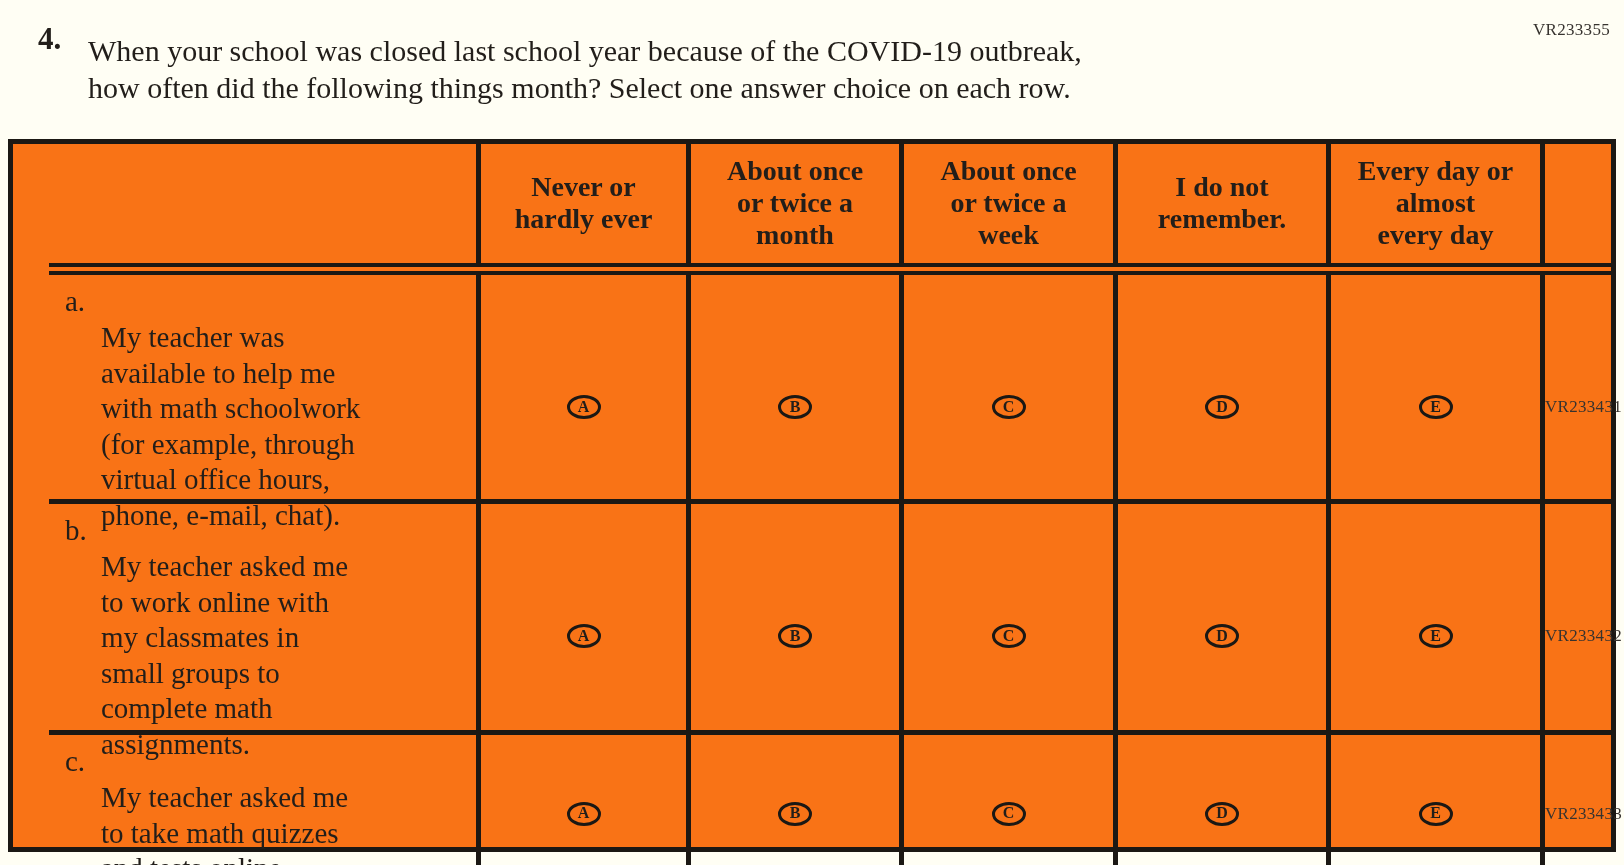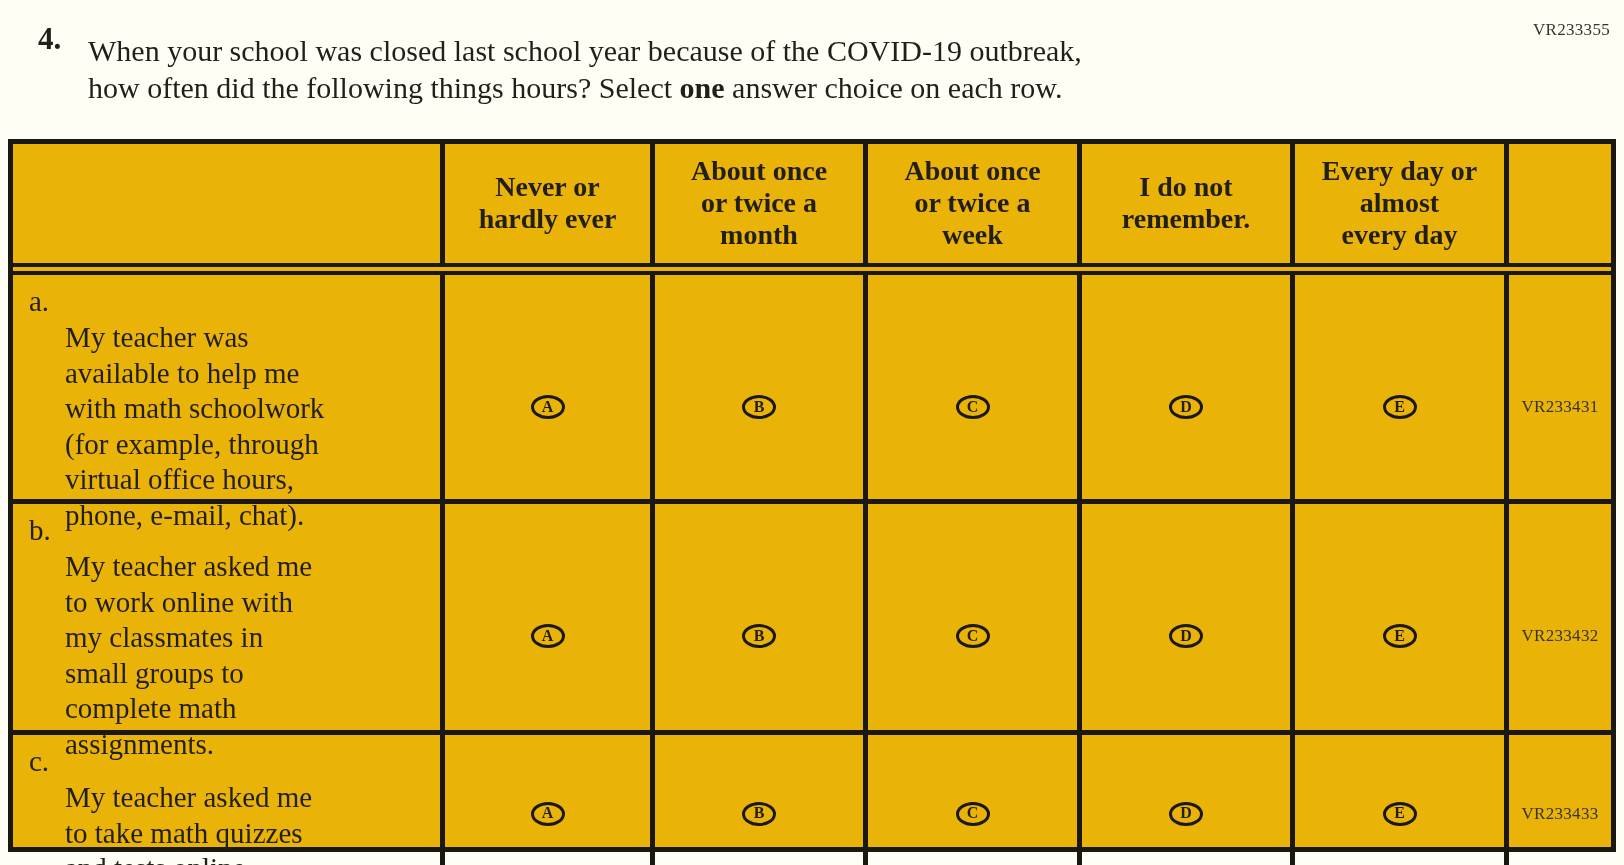--- a/index.html
+++ b/index.html
@@ -34,30 +34,31 @@
   }
   .qtext {
     position: absolute;
     left: 88px;
     top: 12px;
     width: 1420px;
     font-size: 30px;
     line-height: 37px;
     white-space: nowrap;
   }
-  .qtext b { font-weight: bold; margin-top: 36px; }
+  .qtext b { font-weight: normal; margin-top: 36px; }
 
   .qtable {
     position: absolute;
     left: 8px;
     top: 139px;
     width: 1608px;
     border: 5px solid #1B1814;
     box-sizing: border-box;
-    background: #eab308;
+    background: #f97316;
+    padding-left: 36px;
   }
 
   .trow {
     display: grid;
     grid-template-columns: 427px 210px 213px 214px 213px 214px 1fr;
     box-sizing: border-box;
   }
   .trow-header { height: 131px; border-bottom: 12px double #1B1814; }
   .trow-a { height: 229px; border-bottom: 5px solid #1B1814; }
   .trow-b { height: 231px; border-bottom: 5px solid #1B1814; }
@@ -126,21 +127,21 @@
 <body>
 
 <div class="page">
 
   <div class="form-code">VR233355</div>
 
   <div class="question">
     <span class="qnum">4.</span>
     <div class="qtext">
       <span>When your school was closed last school year because of the COVID-19 outbreak,</span><br>
-      <span>how often did the following things hours? Select </span><b>one</b><span> answer choice on each row.</span>
+      <span>how often did the following things month? Select </span><b>one</b><span> answer choice on each row.</span>
     </div>
   </div>
 
   <div class="qtable">
 
     <div class="trow trow-header">
       <div class="cell"></div>
       <div class="cell head-cell">Never or
 hardly ever</div>
       <div class="cell head-cell">About once

